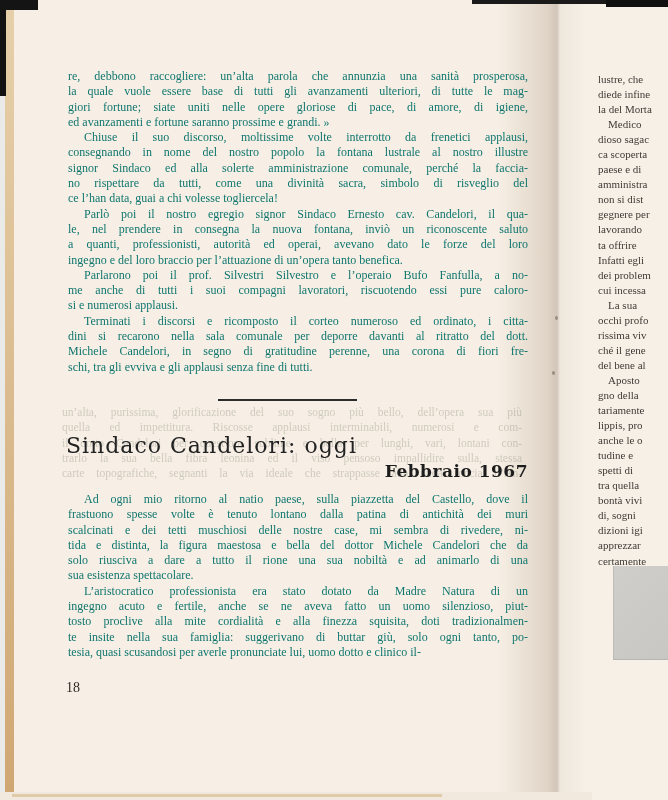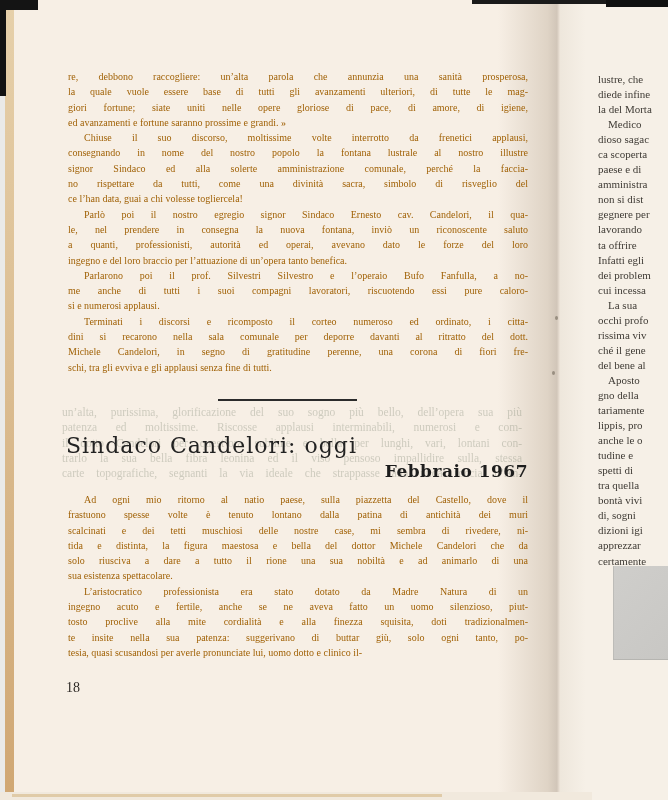--- a/index.html
+++ b/index.html
@@ -2,22 +2,22 @@
 <html><head>
 <meta charset="utf-8">
 <style>
   html,body{margin:0;padding:0;background:#888;}
   #canvas{
     position:relative;width:668px;height:800px;overflow:hidden;
     background:#f7efe5;
     font-family:"Liberation Serif",serif;
   }
   
-  .col{position:absolute;left:68px;width:460px;color:#a16207;
-       font-size:10px;line-height:15.3px;}
+  .col{position:absolute;left:68px;width:460px;color:#0f766e;
+       font-size:12px;line-height:15.3px;}
   .ln{height:15.3px;overflow:hidden;text-align:justify;text-align-last:justify;
       white-space:normal;}
   .ln.last{text-align-last:left;}
   .ln.ind{text-indent:16px;}
   #col-top{top:69px;}
   #col-bottom{top:492px;}
   #divider{position:absolute;left:218px;top:399px;width:139px;height:2px;
            background:#2b2b2b;}
   #heading{position:absolute;left:66px;top:433px;margin:0;
            font-family:"DejaVu Serif",serif;font-size:22px;font-weight:500;
@@ -126,41 +126,41 @@
       <div class="ln ind">Terminati i discorsi e ricomposto il corteo numeroso ed ordinato, i citta-</div>
       <div class="ln">dini si recarono nella sala comunale per deporre davanti al ritratto del dott.</div>
       <div class="ln">Michele Candelori, in segno di gratitudine perenne, una corona di fiori fre-</div>
       <div class="ln last">schi, tra gli evviva e gli applausi senza fine di tutti.</div>
     </div>
 
   <div id="divider"></div>
 
   <div id="bleed-block">
       <div class="bleed" style="top: 406px;">un’alta, purissima, glorificazione del suo sogno più bello, dell’opera sua più</div>
-      <div class="bleed" style="top: 421.3px;">patenza ed moltissime. Riscosse applausi interminabili, numerosi e com-</div>
+      <div class="bleed" style="top: 421.3px;">quella ed impettitura. Riscosse applausi interminabili, numerosi e com-</div>
       <div class="bleed" style="top: 436.6px;">il dotto Candelori per quest’ora sublime e bella per lunghi, vari, lontani con-</div>
       <div class="bleed" style="top: 451.9px;">trarlo la sua bella fibra leonina ed il viso pensoso impallidire sulla, stessa</div>
       <div class="bleed" style="top: 467.2px;">carte topografiche, segnanti la via ideale che strappasse alla nuda roccia d’An-</div>
     </div>
 
   <h1 id="heading">Sindaco Candelori: oggi</h1>
 
   <div id="date">Febbraio 1967</div>
 
   <div id="col-bottom" class="col">
       <div class="ln ind">Ad ogni mio ritorno al natio paese, sulla piazzetta del Castello, dove il</div>
       <div class="ln">frastuono spesse volte è tenuto lontano dalla patina di antichità dei muri</div>
       <div class="ln">scalcinati e dei tetti muschiosi delle nostre case, mi sembra di rivedere, ni-</div>
       <div class="ln">tida e distinta, la figura maestosa e bella del dottor Michele Candelori che da</div>
       <div class="ln">solo riusciva a dare a tutto il rione una sua nobiltà e ad animarlo di una</div>
       <div class="ln last">sua esistenza spettacolare.</div>
       <div class="ln ind">L’aristocratico professionista era stato dotato da Madre Natura di un</div>
       <div class="ln">ingegno acuto e fertile, anche se ne aveva fatto un uomo silenzioso, piut-</div>
       <div class="ln">tosto proclive alla mite cordialità e alla finezza squisita, doti tradizionalmen-</div>
-      <div class="ln">te insite nella sua patenza: suggerivano di buttar giù, solo ogni tanto, po-</div>
+      <div class="ln">te insite nella sua famiglia: suggerivano di buttar giù, solo ogni tanto, po-</div>
       <div class="ln last">tesia, quasi scusandosi per averle pronunciate lui, uomo dotto e clinico il-</div>
     </div>
 
   <div id="pagenum">18</div>
 
   <div class="speck" style="left:555px;top:316px;"></div>
   <div class="speck" style="left:552px;top:371px;"></div>
 
   <div class="edge" id="edge-left-tan"></div>
   <div class="edge" id="edge-left-gray"></div>

